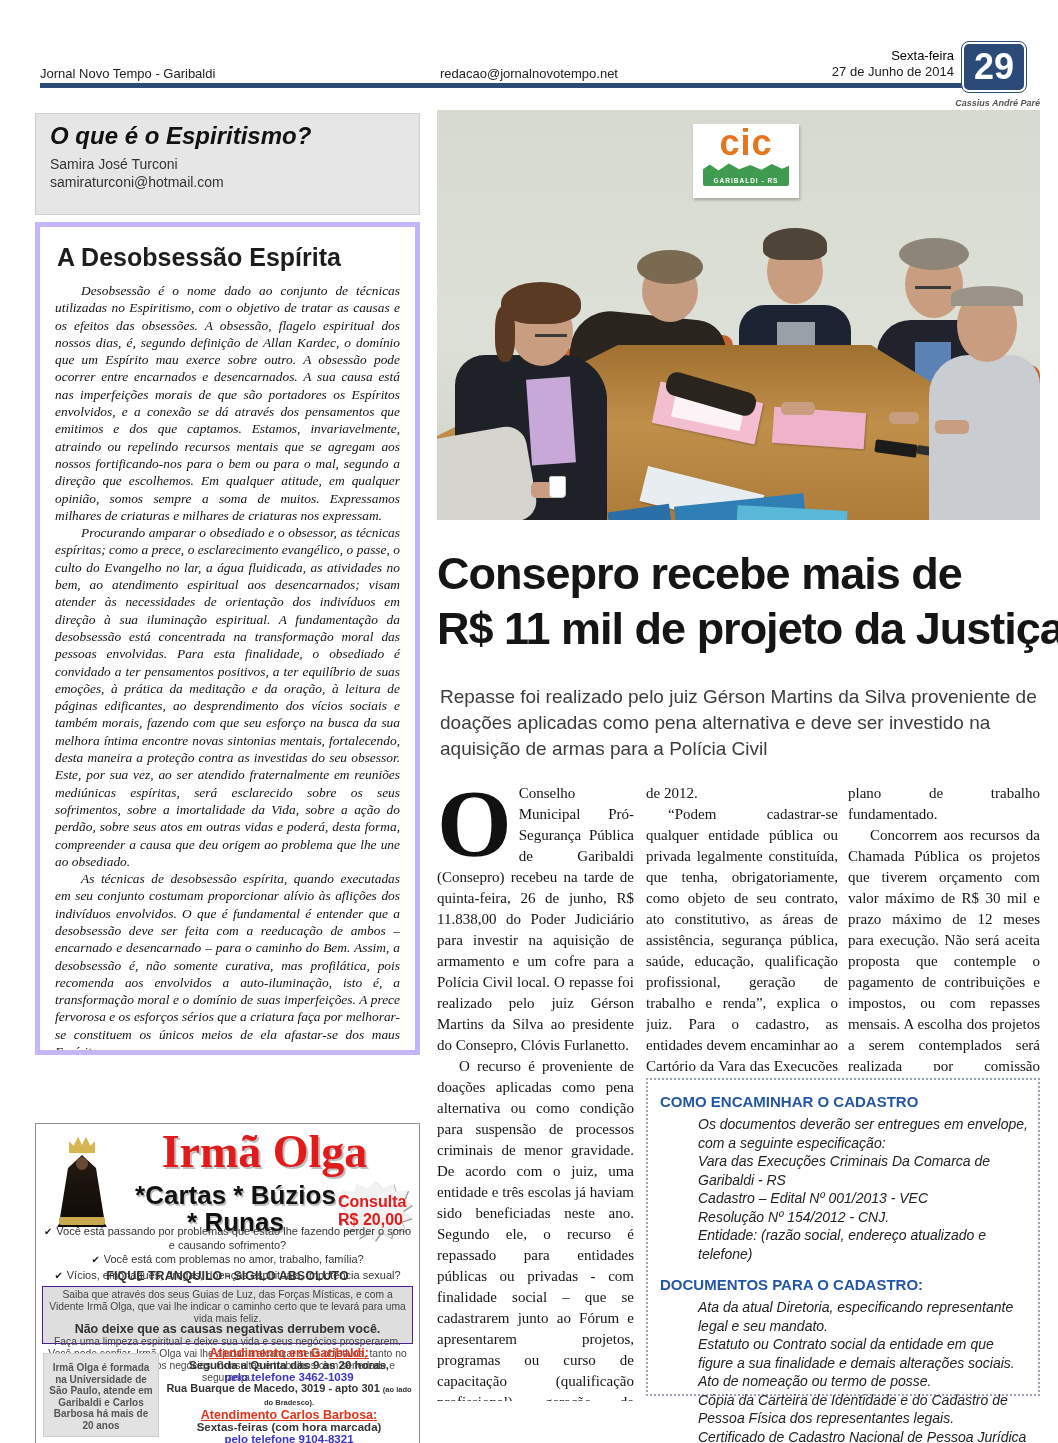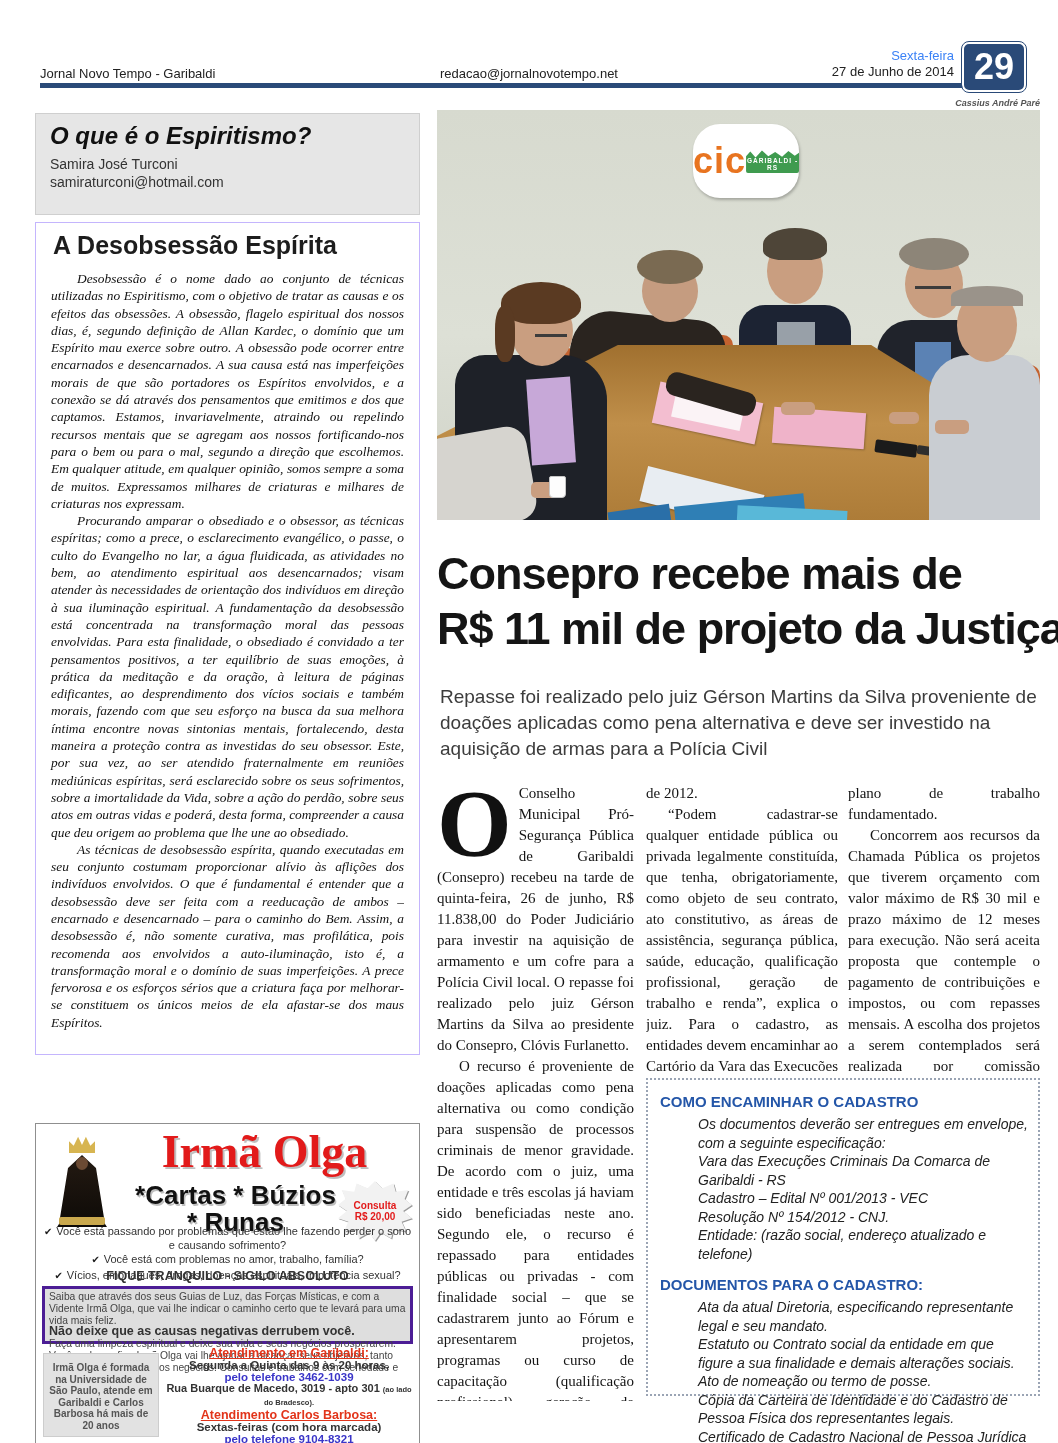--- a/index.html
+++ b/index.html
@@ -3,88 +3,88 @@
 <meta charset="utf-8">
 <style>
   html,body{margin:0;padding:0;background:#fff;}
   #page{position:relative;width:1058px;height:1443px;background:#fff;overflow:hidden;
         font-family:"Liberation Sans",sans-serif;color:#1a1a1a;}
   .a{position:absolute;}
 
   
   .hdr-left{left:40px;top:66px;font-size:13px;color:#222;}
   .hdr-center{left:0;right:0;top:66px;text-align:center;font-size:13px;color:#222;}
-  .hdr-weekday{right:104px;top:48px;font-size:13px;color:#3b82f6;}
+  .hdr-weekday{right:104px;top:48px;font-size:13px;color:#000000;}
   .hdr-date{right:104px;top:64px;font-size:13px;color:#222;text-align:right;}
   .hdr-rule{left:40px;top:83px;width:982px;height:5px;background:#2a4a78;}
   .page-num{left:962px;top:42px;width:60px;height:46px;background:#2a4a78;border:2px solid #fff;
             outline:1px solid #2a4a78;border-radius:7px;color:#fff;font-size:36px;font-weight:bold;
             text-align:center;line-height:46px;}
 
   
   .kicker-box{left:35px;top:113px;width:385px;height:102px;background:#e6e6e6;border:1px solid #cfcfcf;
               box-sizing:border-box;padding:8px 14px;}
   .kicker{font-size:24px;font-weight:bold;font-style:italic;color:#111;}
   .kauthor{font-size:14px;color:#333;margin-top:6px;}
   .kemail{font-size:14px;color:#333;margin-top:2px;}
 
   
-  .left-box{left:35px;top:222px;width:385px;height:833px;border:1px solid #c4b5fd;background:#fff;
-            box-sizing:border-box;padding:6px 15px;overflow:hidden;}
+  .left-box{left:35px;top:222px;width:385px;height:833px;border:5px solid #c4b5fd;background:#fff;
+            box-sizing:border-box;padding:14px 15px;overflow:hidden;}
   .left-title{font-size:25px;font-weight:bold;color:#1d1d1d;margin:2px 0 10px 2px;}
   .lp{font-family:"Liberation Serif",serif;font-style:italic;font-size:13.4px;line-height:17.3px;
       text-align:justify;text-indent:26px;margin:0;color:#111;}
 
   
   .ad{left:35px;top:1091px;width:385px;height:440px;margin-top:32px;}
   .ad-main{left:0;top:0;right:0;height:323px;border:1px solid #8f8f8f;background:#fff;box-sizing:border-box;}
   .ad-title{left:86px;right:12px;top:2px;text-align:center;font-family:"Liberation Serif",serif;
             font-weight:bold;font-size:46px;color:#e21a1a;text-shadow:2px 2px 0 rgba(0,0,0,0.25);}
   .ad-line1{left:86px;right:70px;top:57px;text-align:center;font-size:26px;font-weight:bold;color:#111;
             text-shadow:1.5px 1.5px 0 rgba(0,0,0,0.25);}
   .ad-line2{left:86px;right:70px;top:84px;text-align:center;font-size:26px;font-weight:bold;color:#111;
             text-shadow:1.5px 1.5px 0 rgba(0,0,0,0.25);}
   .starburst{left:303px;top:58px;width:74px;height:60px;filter:drop-shadow(1px 1px 0 #999);}
   .starburst .shape{position:absolute;inset:0;background:#f2f2f2;
     clip-path:polygon(50% 0%,60% 12%,75% 4%,78% 18%,95% 15%,90% 30%,100% 40%,88% 50%,100% 62%,86% 68%,92% 84%,75% 80%,72% 96%,58% 86%,50% 100%,42% 86%,28% 96%,25% 80%,8% 84%,14% 68%,0% 62%,12% 50%,0% 40%,10% 30%,5% 15%,22% 18%,25% 4%,40% 12%);}
-  .starburst .txt{position:absolute;inset:0;display:flex;flex-direction:column;align-items:center;
-    justify-content:center;font-size:10px;font-weight:bold;color:#e21a1a;line-height:1.15;}
+  .starburst .txt{position:absolute;inset:0;display:flex;flex-direction:column;
+    justify-content:center;font-size:16px;font-weight:bold;color:#e21a1a;line-height:1.15;}
   .madonna{left:8px;top:6px;width:78px;height:102px;}
   .mad-body{position:absolute;left:14px;top:26px;width:50px;height:72px;background:linear-gradient(#241a12,#0d0a07);
     clip-path:polygon(50% 0,78% 18%,96% 96%,100% 100%,0 100%,4% 96%,22% 18%);}
   .mad-trim{position:absolute;left:16px;top:88px;width:46px;height:8px;background:#caa94e;border-radius:2px;}
   .mad-crown{position:absolute;left:26px;top:6px;width:26px;height:18px;background:#d7b551;
     clip-path:polygon(0 100%,0 35%,18% 60%,35% 10%,50% 55%,65% 10%,82% 60%,100% 35%,100% 100%);}
   .mad-face{position:absolute;left:33px;top:28px;width:12px;height:13px;background:#6b4a33;border-radius:50%;}
   .ad-bullets{left:8px;right:8px;top:100px;text-align:center;font-size:11px;color:#333;line-height:12.5px;}
   .ab{margin-top:2px;}
   .chk{color:#1c1c1c;font-size:10px;margin-right:4px;}
   .ad-tranquil{left:0;right:0;top:146px;text-align:center;font-size:12.5px;font-weight:bold;color:#333;}
-  .ad-promo{left:7px;right:7px;top:163px;height:58px;background:#dedede;border:3px solid #4c1d95;
-            box-sizing:border-box;font-size:10.3px;line-height:11.8px;color:#444;padding:2px 4px;}
+  .ad-promo{left:7px;right:7px;top:163px;height:58px;background:#dedede;border:1px solid #4c1d95;
+            box-sizing:border-box;text-align:center;font-size:10.3px;line-height:11.8px;color:#444;padding:2px 4px;}
   .ad-promo-bold{font-size:12.5px;font-weight:bold;color:#333;}
   .ad-cred{left:8px;top:230px;width:116px;height:84px;background:#e2e2e2;border:1px solid #cdcdcd;
            box-sizing:border-box;font-size:10px;font-weight:bold;color:#555;text-align:center;
            padding:8px 3px;line-height:11.5px;}
   .ad-contact{left:128px;right:5px;top:224px;text-align:center;line-height:11.8px;}
   .ad-red{color:#e2341a;font-size:12.5px;font-weight:bold;text-decoration:underline;margin-top:1px;}
   .ad-hours{font-size:11.5px;font-weight:bold;color:#333;}
   .ad-phone{font-size:11.5px;font-weight:bold;color:#3a35c8;}
   .ad-addr{font-size:11px;font-weight:bold;color:#333;}
   .ad-note{font-size:7.5px;}
   .ad-footer{left:0;right:0;top:327px;height:28px;background:#0d0d0d;color:#fff;text-align:center;
              font-size:12px;font-weight:bold;letter-spacing:4px;line-height:28px;}
 
   
   .credit{left:437px;width:603px;top:98px;text-align:right;font-size:9px;font-style:italic;
           font-weight:bold;color:#555;}
   .photo{left:437px;top:110px;width:603px;height:410px;overflow:hidden;
          background:linear-gradient(180deg,#d7dacf 0%,#dde0d6 55%,#cfd2c7 100%);}
   .sign{position:absolute;left:256px;top:14px;width:106px;height:74px;background:#fff;z-index:1;
-        box-shadow:1px 2px 3px rgba(0,0,0,0.25);display:flex;align-items:center;border-radius:27px;}
+        box-shadow:1px 2px 3px rgba(0,0,0,0.25);display:flex;flex-direction:column;align-items:center;}
   .sign-word{font-size:36px;line-height:38px;font-weight:bold;color:#e87420;letter-spacing:1px;
              font-family:"Liberation Sans",sans-serif;}
   .sign-bar{width:86px;height:24px;background:#3f9b4f;border-radius:2px;position:relative;
     clip-path:polygon(0 30%,8% 10%,18% 35%,30% 6%,42% 30%,55% 12%,68% 32%,80% 8%,92% 28%,100% 16%,100% 100%,0 100%);}
   .sign-sub{position:absolute;left:0;right:0;bottom:2px;text-align:center;color:#fff;font-size:6.5px;
             font-weight:bold;letter-spacing:1px;}
   .chair{background:#c4622f;border-radius:10px;z-index:2;}
   .z3{z-index:3;} .z5{z-index:5;} .z6{z-index:6;}
   .table{left:0;top:235px;width:603px;height:175px;z-index:4;
          background:linear-gradient(180deg,#a0702f 0%,#c08f4a 45%,#ad7c38 100%);

